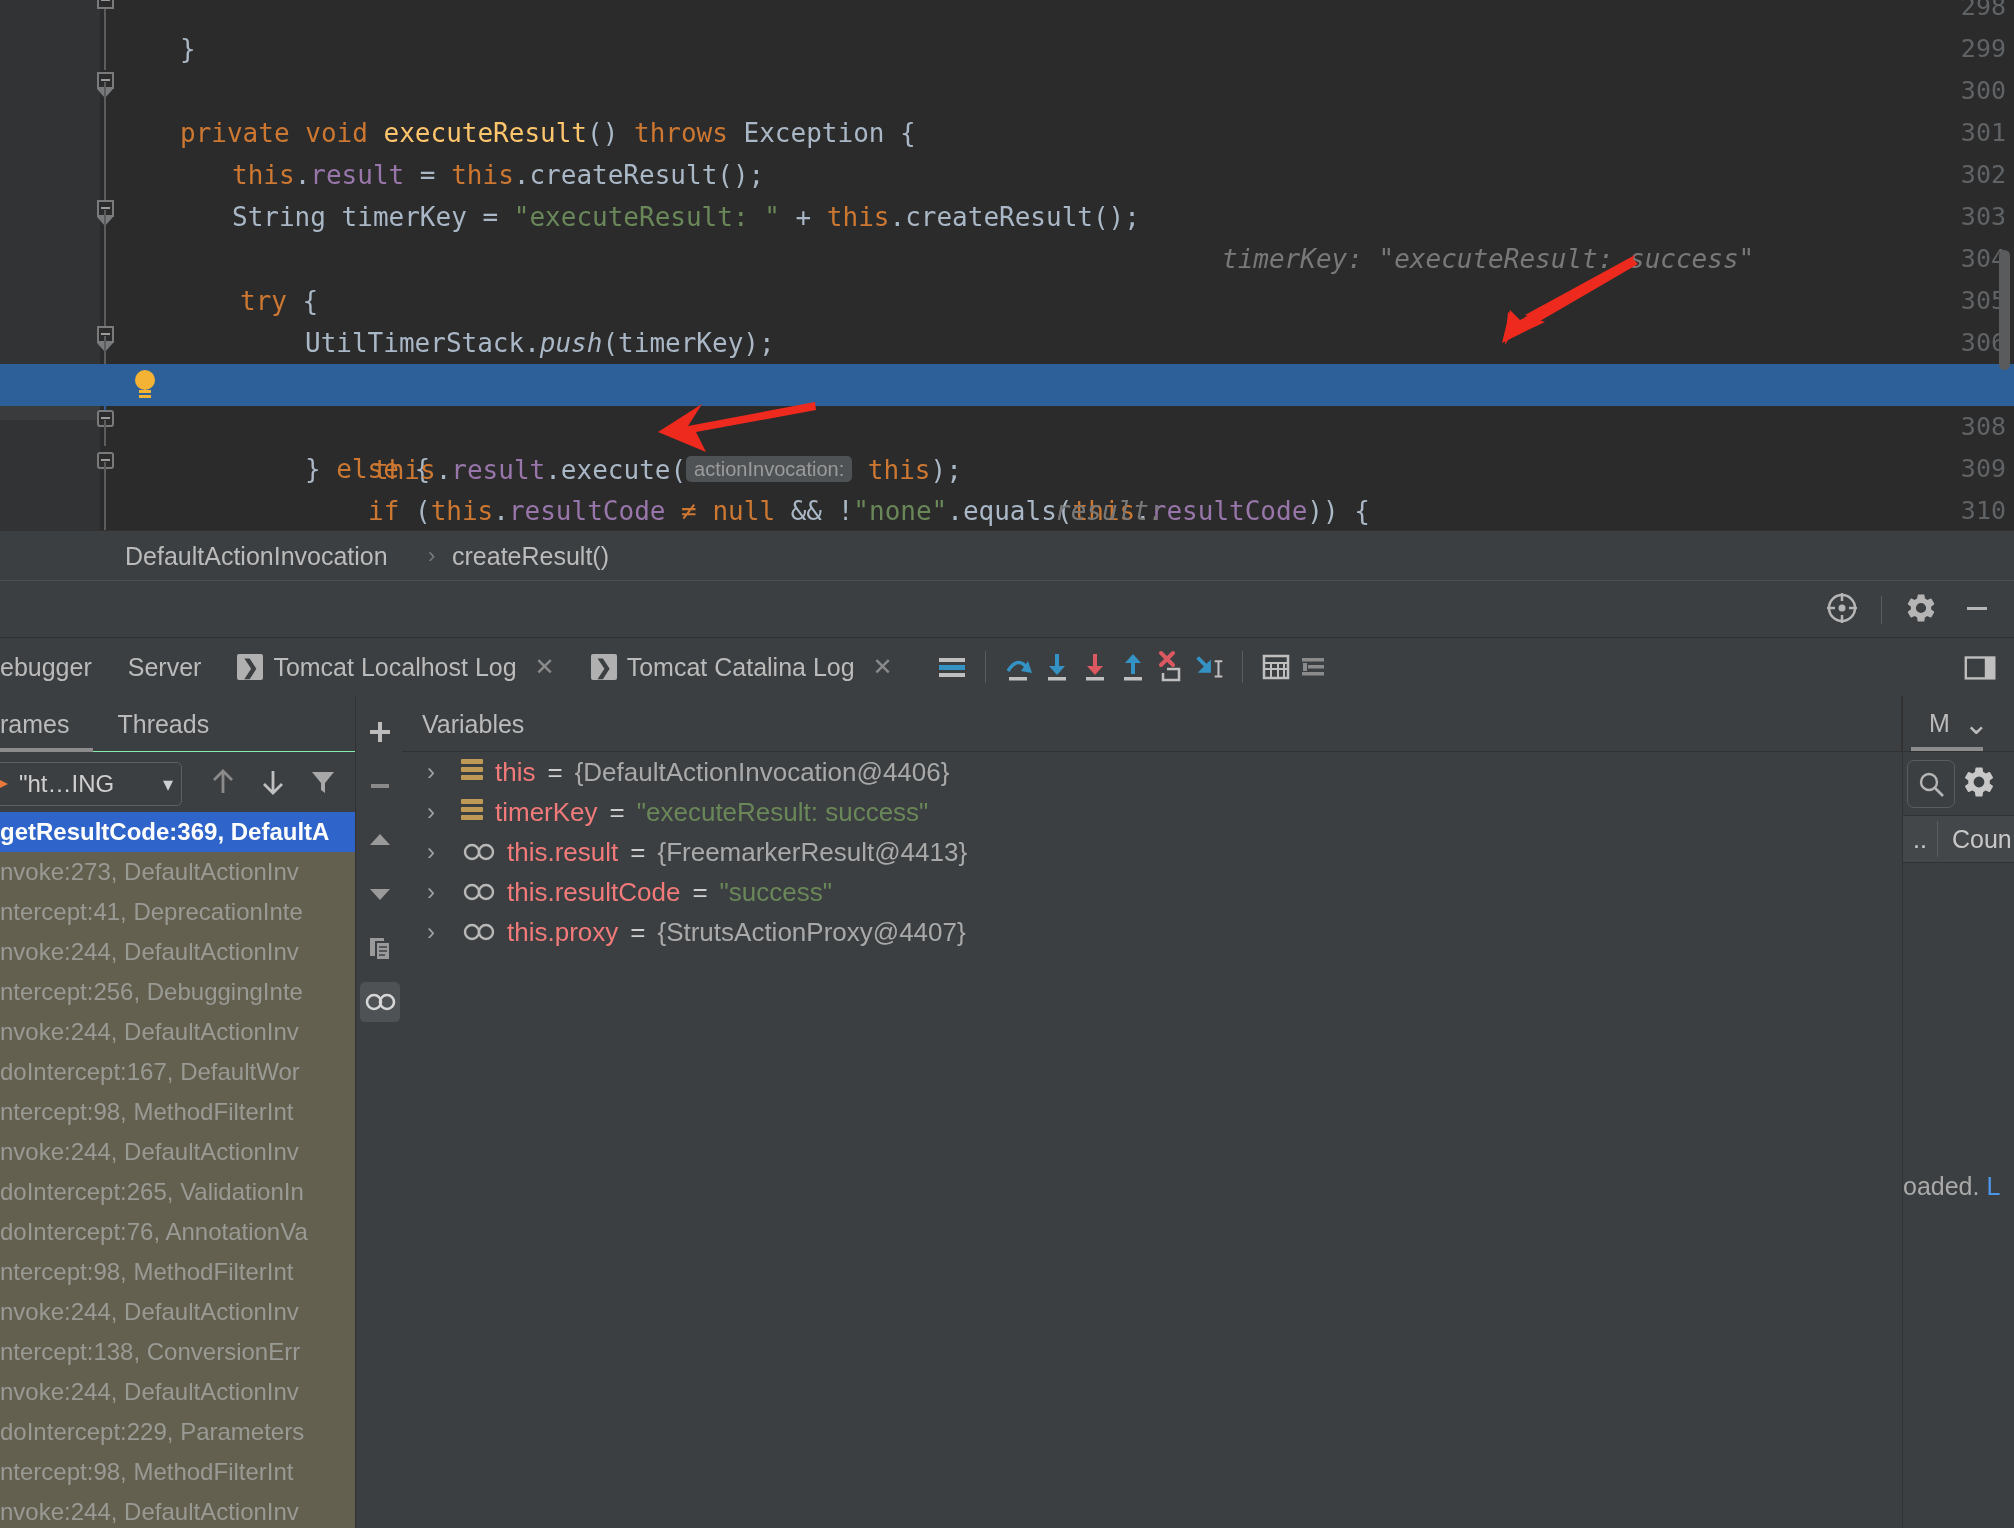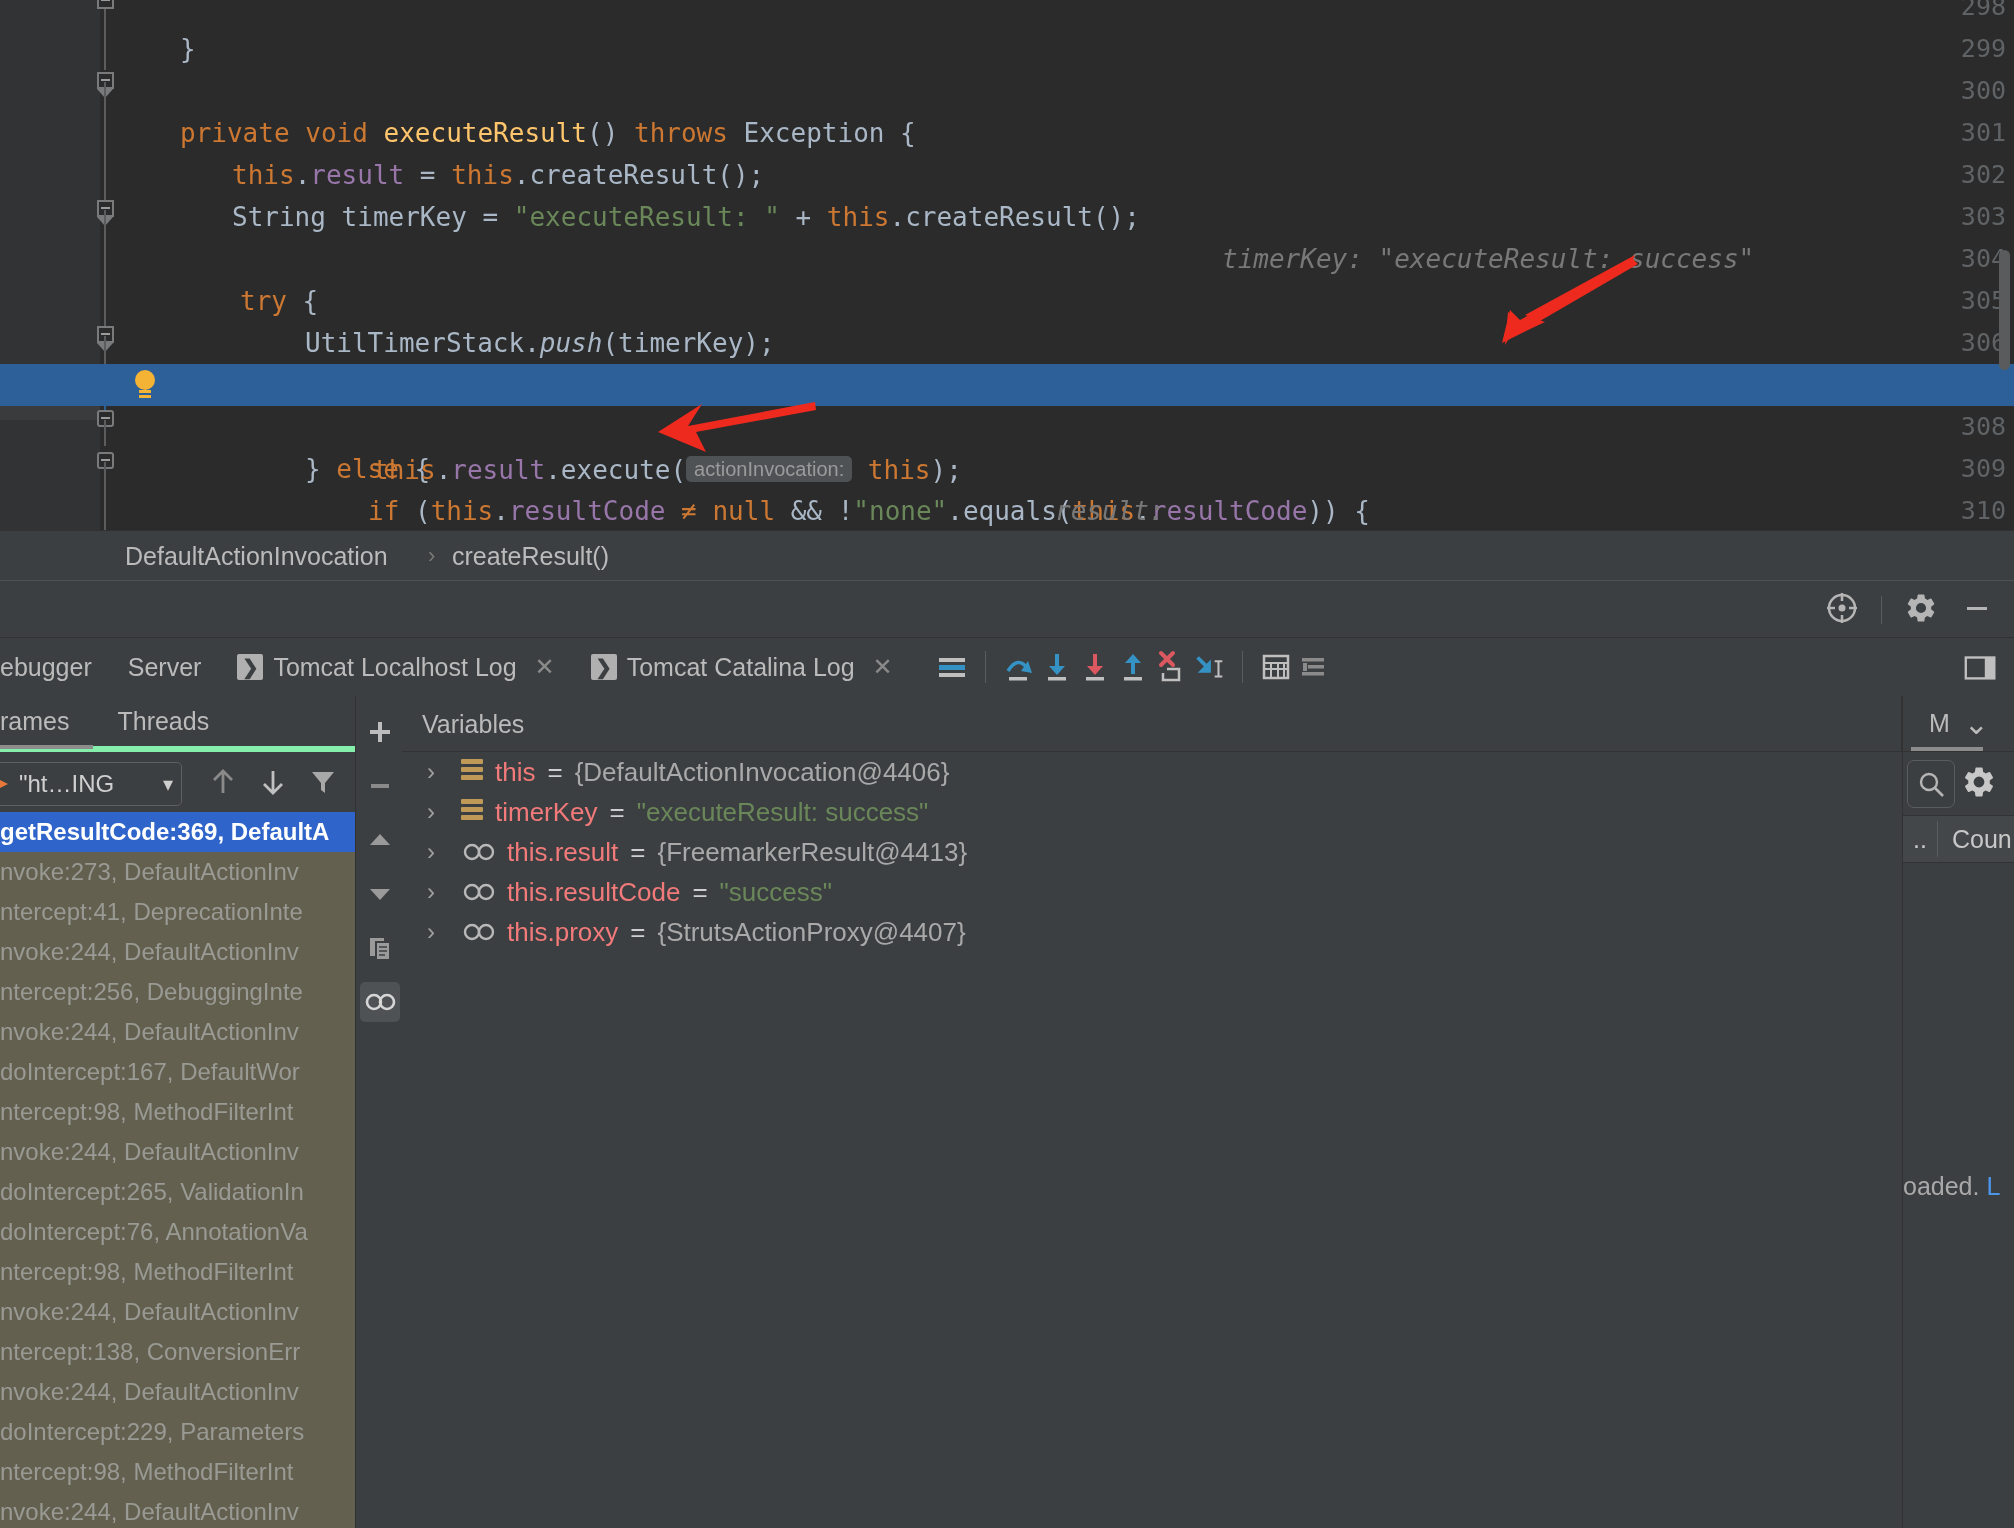--- a/index.html
+++ b/index.html
@@ -145,21 +145,21 @@
     position: absolute; left: 0; top: 116px; width: 2014px; height: 832px;
   }
 
   
   .frames-pane {
     position: absolute; left: 0; top: 0; width: 355px; height: 832px;
     background: #3c3f41;
   }
   .subtabs {
     position: absolute; left: 0; top: 0; width: 355px; height: 56px;
-    display: flex; align-items: center; border-bottom: 6px solid #86efac;
+    display: flex; align-items: center; border-bottom: 1px solid #86efac;
   }
   .subtab { font-size: 25px; color: #bbbbbb; padding: 0 24px; height: 56px; line-height: 56px; position: relative; }
   .subtab.active::after {
     content: ''; position: absolute; left: 0; right: 0; bottom: 0; height: 4px; background: #8c8c8c;
   }
   .frames-toolbar {
     position: absolute; left: 0; top: 56px; width: 355px; height: 60px;
     display: flex; align-items: center;
   }
   .thread-combo {

